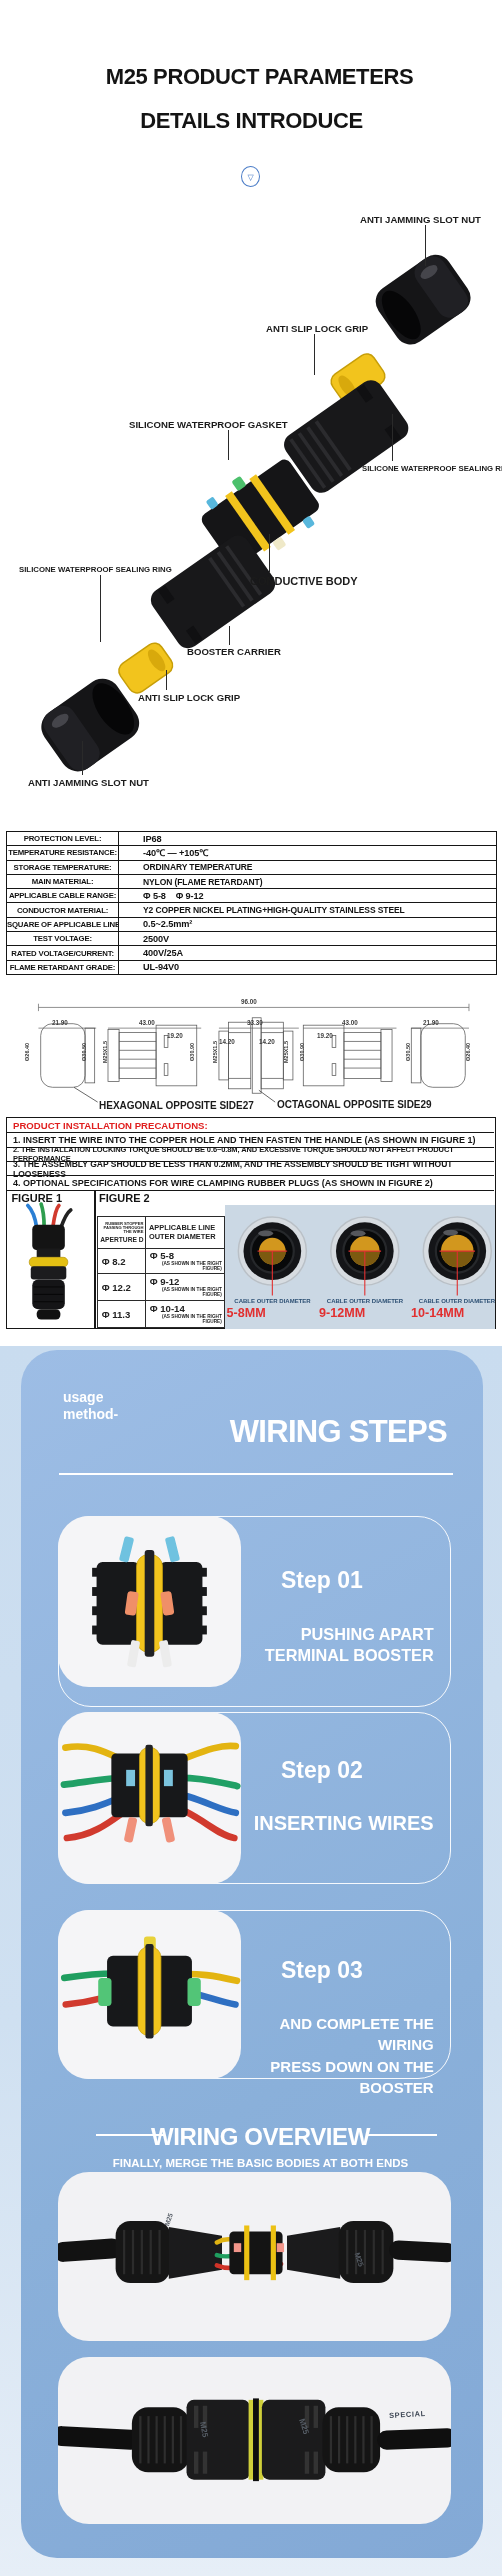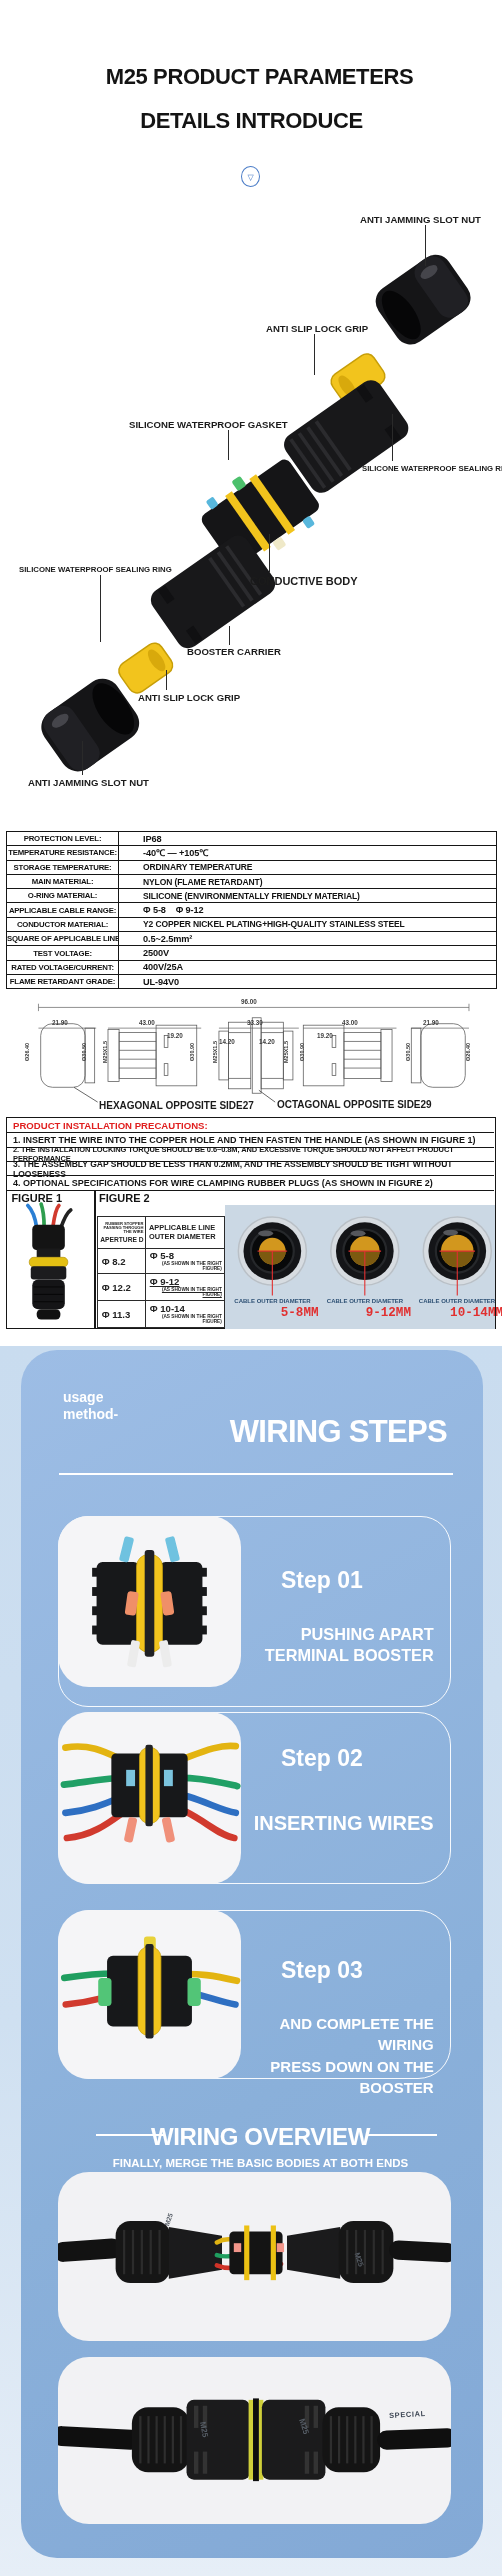--- a/index.html
+++ b/index.html
@@ -39,21 +39,21 @@
   table.apt{position:absolute;left:90px;top:98px;border-collapse:collapse;table-layout:fixed;width:126px;}
   .apt td{border:1.5px solid #2a2a2a;padding:0;color:#222;vertical-align:middle;}
   .apt .h1s{font-size:4.1px;font-weight:700;text-align:right;display:block;padding:1.5px 1.5px 0 0;line-height:4.4px;}
   .apt .h1b{font-size:6.7px;font-weight:700;display:block;padding:1.5px 0 1.5px 2.2px;}
   .apt .h2{font-size:7.4px;font-weight:700;line-height:8.1px;padding-left:3px;}
   .apt .ap{font-size:9.6px;font-weight:700;padding-left:3.7px;}
   .apt .ln{font-size:9.6px;font-weight:700;display:block;padding-left:3.7px;line-height:9.6px;}
   .apt .nt{font-size:4.7px;font-weight:700;display:block;text-align:right;padding-right:2.2px;line-height:5.2px;}
   .photopanel{position:absolute;left:218px;top:87px;width:270px;height:124px;background:#cbd8e4;}
   .ccap{position:absolute;font-size:6px;font-weight:700;color:#2c4f73;width:92px;text-align:center;white-space:nowrap;}
-  .csize{position:absolute;font-size:12.6px;font-weight:700;color:#e12f2f;width:92px;text-align:right;white-space:nowrap;font-family:Liberation Mono, monospace;}
+  .csize{position:absolute;font-size:12.6px;font-weight:700;color:#e12f2f;width:92px;text-align:left;white-space:nowrap;}
   
   .bluebg{position:absolute;left:0;top:1346px;width:503px;height:1230px;
         background:linear-gradient(180deg,#c9dcef 0%,#cfe0f1 55%,#e6eef7 100%);}
   .bluecard{position:absolute;left:21px;top:1350px;width:462px;height:1208px;border-radius:36px;
         background:linear-gradient(150deg,#9dbde5 0%,#8ab0da 60%,#83a9d6 100%);}
   .eyebrow{position:absolute;left:63px;top:1389px;color:#fff;font-weight:700;font-size:14px;line-height:17px;}
   .bigtitle{position:absolute;left:0;right:56px;top:1414px;text-align:right;color:#fff;
         font-weight:700;font-size:31px;letter-spacing:-0.7px;}
   .wline{position:absolute;background:#fff;}
   .stepcard{position:absolute;left:58px;width:393px;border:1.5px solid rgba(255,255,255,0.92);
@@ -173,24 +173,20 @@
           <td class="k">TEMPERATURE RESISTANCE:</td>
           <td class="v" style="font-size:9.2px;">-40℃ — +105℃</td>
         </tr>
     <tr>
           <td class="k">STORAGE TEMPERATURE:</td>
           <td class="v">ORDINARY TEMPERATURE</td>
         </tr>
     <tr>
           <td class="k">MAIN MATERIAL:</td>
           <td class="v">NYLON (FLAME RETARDANT)</td>
-        </tr>
-    <tr>
-          <td class="k">O-RING MATERIAL:</td>
-          <td class="v">SILICONE (ENVIRONMENTALLY FRIENDLY MATERIAL)</td>
         </tr>
     <tr>
           <td class="k">APPLICABLE CABLE RANGE:</td>
           <td class="v" style="font-size:9.2px;">Φ 5-8&nbsp;&nbsp;&nbsp;&nbsp;Φ 9-12</td>
         </tr>
     <tr>
           <td class="k">CONDUCTOR MATERIAL:</td>
           <td class="v">Y2 COPPER NICKEL PLATING+HIGH-QUALITY STAINLESS STEEL</td>
         </tr>
     <tr>
@@ -321,21 +317,21 @@
       </tr>
       <tr>
         <td class="ap" style="height:24.4px;">Φ 8.2</td>
         <td style="height:24.4px;">
           <span class="ln">Φ 5-8</span>
           <span class="nt">(AS SHOWN IN THE RIGHT FIGURE)</span>
         </td>
       </tr>
       <tr>
         <td class="ap" style="height:26px;">Φ 12.2</td>
-        <td style="height:26px;text-decoration:underline;">
+        <td style="height:26px;">
           <span class="ln">Φ 9-12</span>
           <span class="nt">(AS SHOWN IN THE RIGHT FIGURE)</span>
         </td>
       </tr>
       <tr>
         <td class="ap" style="height:26px;">Φ 11.3</td>
         <td style="height:26px;">
           <span class="ln">Φ 10-14</span>
           <span class="nt">(AS SHOWN IN THE RIGHT FIGURE)</span>
         </td>
@@ -391,21 +387,21 @@
   <div class="bluebg"></div>
   <div class="bluecard"></div>
 
   <div class="eyebrow">
     <div>usage</div>
     <div>method-</div>
   </div>
   <div class="bigtitle">WIRING STEPS</div>
   <div class="wline" style="left:59px;top:1473px;width:394px;height:2.2px;"></div>
 
-  <div class="stepcard" style="top:1516px;height:191px;border-radius:30px;">
+  <div class="stepcard" style="top:1516px;height:191px;">
     <div class="stepphoto" style="height:171px;">
       <svg width="183" height="171" viewBox="0 0 247 231">
         <rect x="46" y="70" width="8" height="12" fill="#17181a"></rect>
           <rect x="46" y="96" width="8" height="12" fill="#17181a"></rect>
         <rect x="46" y="122" width="8" height="12" fill="#17181a"></rect>
           <rect x="46" y="148" width="8" height="12" fill="#17181a"></rect>
         <rect x="193" y="70" width="8" height="12" fill="#17181a"></rect>
           <rect x="193" y="96" width="8" height="12" fill="#17181a"></rect>
         <rect x="193" y="122" width="8" height="12" fill="#17181a"></rect>
           <rect x="193" y="148" width="8" height="12" fill="#17181a"></rect>
@@ -444,21 +440,21 @@
         <rect x="72" y="56" width="44" height="86" rx="6" fill="#17181a"></rect>
         <rect x="131" y="56" width="44" height="86" rx="6" fill="#17181a"></rect>
         <rect x="92" y="78" width="12" height="22" fill="#7cc4de"></rect>
         <rect x="143" y="78" width="12" height="22" fill="#7cc4de"></rect>
         <rect x="110" y="48" width="27" height="102" rx="12" fill="#f2c41d" stroke="#c9a30e"></rect>
         <rect x="118" y="44" width="10" height="110" rx="3" fill="#202124"></rect>
         <rect x="92" y="142" width="12" height="34" rx="4" fill="#f0907a" transform="rotate(12 98 159)"></rect>
         <rect x="143" y="142" width="12" height="34" rx="4" fill="#f0907a" transform="rotate(-12 149 159)"></rect>
       </svg>
     </div>
-    <div class="stepname" style="top:32px;">Step 02</div>
+    <div class="stepname" style="top:44px;">Step 02</div>
     <div class="steplines" style="top:98px;font-size:20px;line-height:24px;">
       <div>INSERTING WIRES</div>
     </div>
   </div>
 
   <div class="stepcard" style="top:1910px;height:169px;">
     <div class="stepphoto" style="height:169px;">
       <svg width="183" height="169" viewBox="0 0 247 229">
         <g stroke-linecap="round" fill="none" stroke-width="9">
           <path d="M8,92 C50,86 80,84 100,88" stroke="#1f9e5f"></path>

